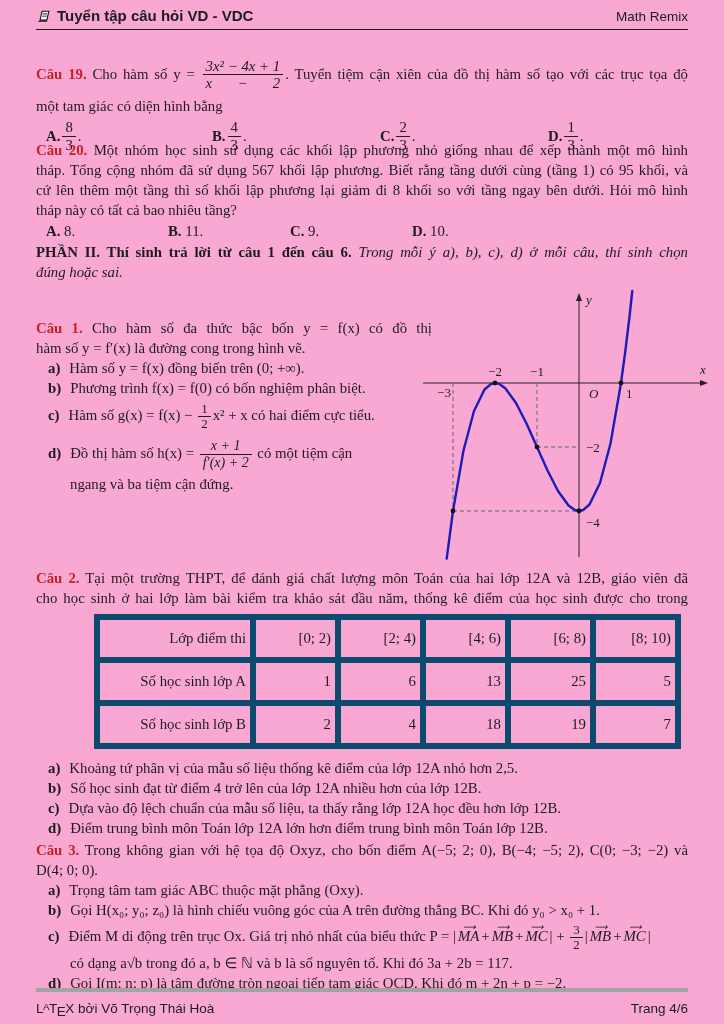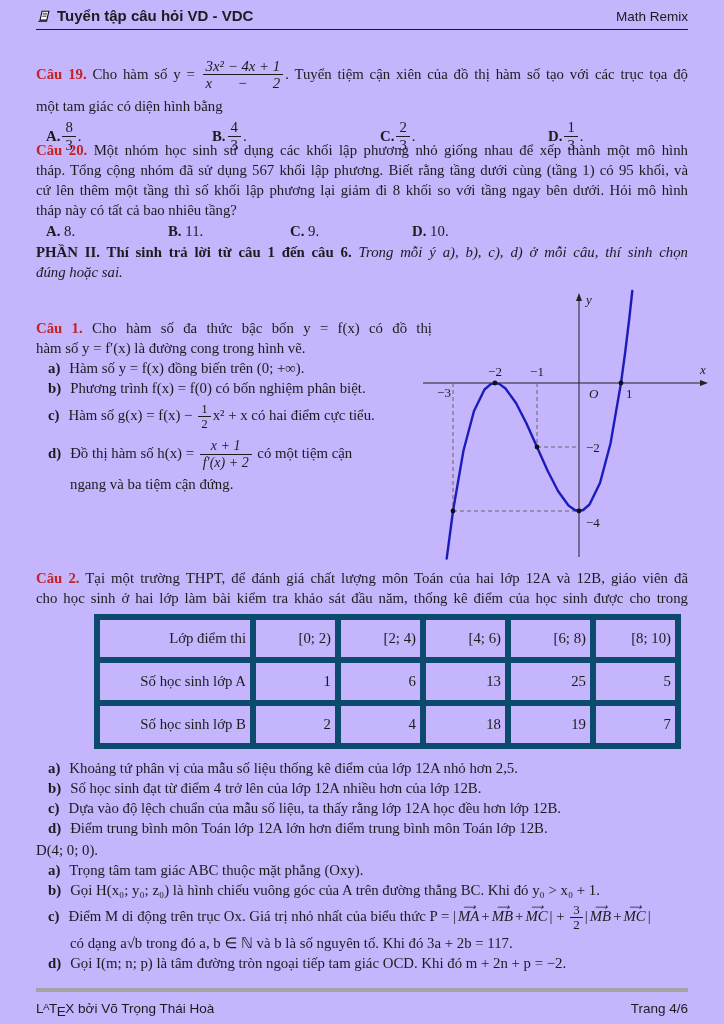--- a/index.html
+++ b/index.html
@@ -1,16 +1,16 @@
 <!DOCTYPE html>
 <html><head>
 <meta charset="utf-8">
 <style>
   html,body{margin:0;padding:0;background:#e8e8e8;}
-  #page{position:relative;width:724px;height:1024px;background:#c4b5fd;margin:0 auto;
+  #page{position:relative;width:724px;height:1024px;background:#f9a8d4;margin:0 auto;
         font-family:"Liberation Serif",serif;font-size:14.8px;color:#1c1c1c;overflow:hidden;}
   .sans{font-family:"Liberation Sans","DejaVu Sans",sans-serif;}
   .b{font-weight:bold;}
   .i{font-style:italic;}
   .red{color:#c42323;font-weight:bold;}
   .line{line-height:20px;min-height:20px;white-space:nowrap;}
   .jline{text-align:justify;text-align-last:justify;}
   .sec{position:absolute;left:36px;width:652px;}
   
   #hdr{position:absolute;top:7px;left:36px;right:36px;display:flex;justify-content:space-between;
@@ -189,20 +189,23 @@
     </table>
     <div style="margin-top:9px;">
       <div class="line item"><span class="ikey">a)</span><span>Khoảng tứ phân vị của mẫu số liệu thống kê điểm của lớp 12A nhỏ hơn 2,5.</span></div>
       <div class="line item"><span class="ikey">b)</span><span>Số học sinh đạt từ điểm 4 trở lên của lớp 12A nhiều hơn của lớp 12B.</span></div>
       <div class="line item"><span class="ikey">c)</span><span>Dựa vào độ lệch chuẩn của mẫu số liệu, ta thấy rằng lớp 12A học đều hơn lớp 12B.</span></div>
       <div class="line item"><span class="ikey">d)</span><span>Điểm trung bình môn Toán lớp 12A lớn hơn điểm trung bình môn Toán lớp 12B.</span></div>
     </div>
   </div>
 
   <div class="sec" style="top:840px;">
+    <div class="line jline">
+      <span class="red">Câu 3.</span><span> Trong không gian với hệ tọa độ Oxyz, cho bốn điểm A(−5; 2; 0), B(−4; −5; 2), C(0; −3; −2) và</span>
+    </div>
     <div class="line">D(4; 0; 0).</div>
     <div class="line item"><span class="ikey">a)</span><span>Trọng tâm tam giác ABC thuộc mặt phẳng (Oxy).</span></div>
     <div class="line item"><span class="ikey">b)</span><span>Gọi H(x₀; y₀; z₀) là hình chiếu vuông góc của A trên đường thẳng BC. Khi đó y₀ &gt; x₀ + 1.</span></div>
     <div class="line item" style="line-height:32px;min-height:32px;">
       <span class="ikey">c)</span><span style="white-space:pre;">Điểm M di động trên trục Ox. Giá trị nhỏ nhất của biểu thức P = |</span><span class="vec">MA</span><span>+</span><span class="vec">MB</span><span>+</span><span class="vec">MC</span><span style="white-space:pre;">| + </span><span class="frac" style="font-size:13px;"><span class="num">3</span><span class="den">2</span></span><span>|</span><span class="vec">MB</span><span>+</span><span class="vec">MC</span><span>|</span>
     </div>
     <div class="line cont">có dạng a√b trong đó a, b ∈ ℕ và b là số nguyên tố. Khi đó 3a + 2b = 117.</div>
     <div class="line item"><span class="ikey">d)</span><span>Gọi I(m; n; p) là tâm đường tròn ngoại tiếp tam giác OCD. Khi đó m + 2n + p = −2.</span></div>
   </div>
 

